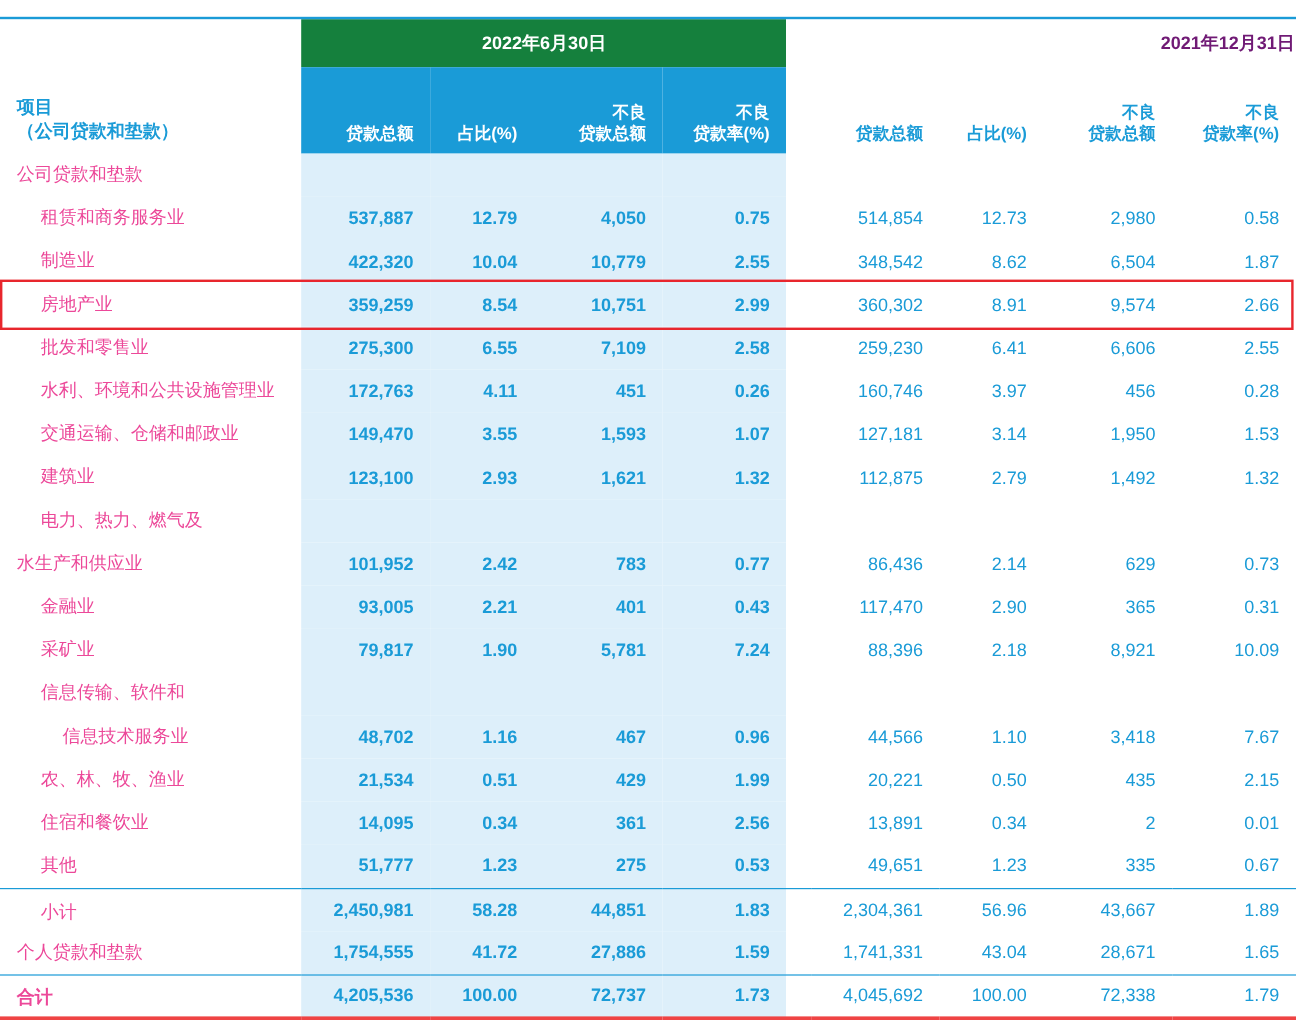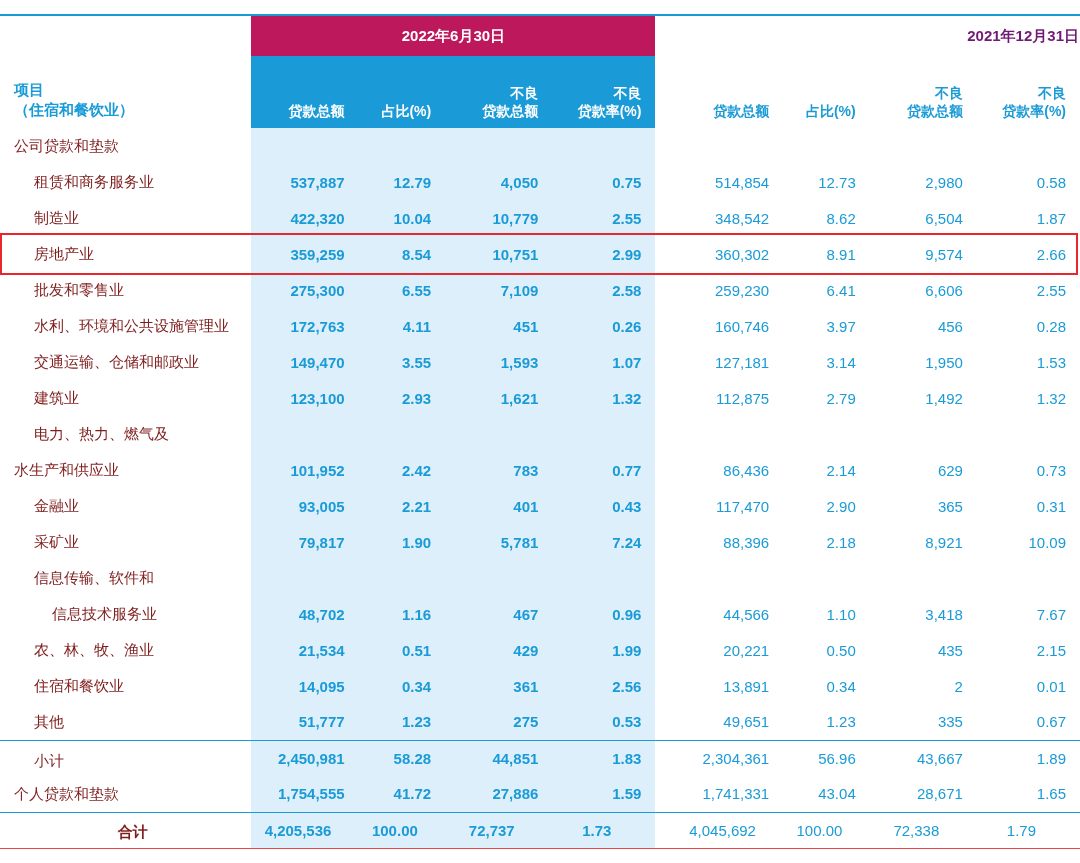--- a/index.html
+++ b/index.html
@@ -32,21 +32,21 @@
   col.c-a1      { width: 104px; }
   col.c-a2      { width: 84px;  }
   col.c-a3      { width: 104px; }
   col.c-a4      { width: 100px; }
   col.c-gap     { width: 20px;  }
   col.c-b1      { width: 104px; }
   col.c-b2      { width: 84px;  }
   col.c-b3      { width: 104px; }
   col.c-b4      { width: 100px; }
   .hdr-period-left {
-    background: #be185d;
+    background: #15803d;
     color: #ffffff;
     font-weight: bold;
     text-align: center;
     height: 38px;
     vertical-align: middle;
     font-size: 15px;
   }
   .hdr-period-right {
     color: #701a75;
     font-weight: bold;
@@ -85,37 +85,37 @@
     font-size: 15px;
     line-height: 1.35;
   }
   .hdr-gapcell { background: #ffffff; }
 
   
   td.item {
     text-align: left;
     padding: 0 0 0 14px;
     font-size: 15px;
-    color: #7f1d1d;
+    color: #ec4899;
     line-height: 1.3;
   }
   td.item.indent { padding-left: 34px; }
   td.item.bold { font-weight: bold; }
   td.num {
     text-align: right;
     padding: 0 14px 0 0;
     font-size: 15px;
     color: #1a9bd7;
   }
   td.num.left-block { font-weight: bold; background: #ddeffa; }
   tr.row { height: 36px; }
 
   
   tr.sep-top td { border-top: 1px solid #1a9bd7; }
-  tr.sep-bottom td { border-bottom: 1px solid #ef4444; text-align: center; }
+  tr.sep-bottom td { border-bottom: 3px solid #ef4444; }
 
   
   .highlight-box {
     position: absolute;
     border: 2px solid #e8262d;
     box-sizing: border-box;
     pointer-events: none;
   }
   .topline {
     position: absolute;
@@ -143,21 +143,21 @@
       <col class="c-b1">
         <col class="c-b2">
         <col class="c-b3">
         <col class="c-b4">
     </colgroup>
 
     <thead>
       <tr>
         <td rowspan="2" class="hdr-item">
           <span>项目</span><br>
-          <span>（住宿和餐饮业）</span>
+          <span>（公司贷款和垫款）</span>
         </td>
         <td colspan="4" class="hdr-period-left">2022年6月30日</td>
         <td class="hdr-gapcell"></td>
         <td colspan="4" class="hdr-period-right">2021年12月31日</td>
       </tr>
       <tr>
         <td class="hdr-sub-left">
           <span></span><br>
           <span class="sub2">贷款总额</span>
         </td>

